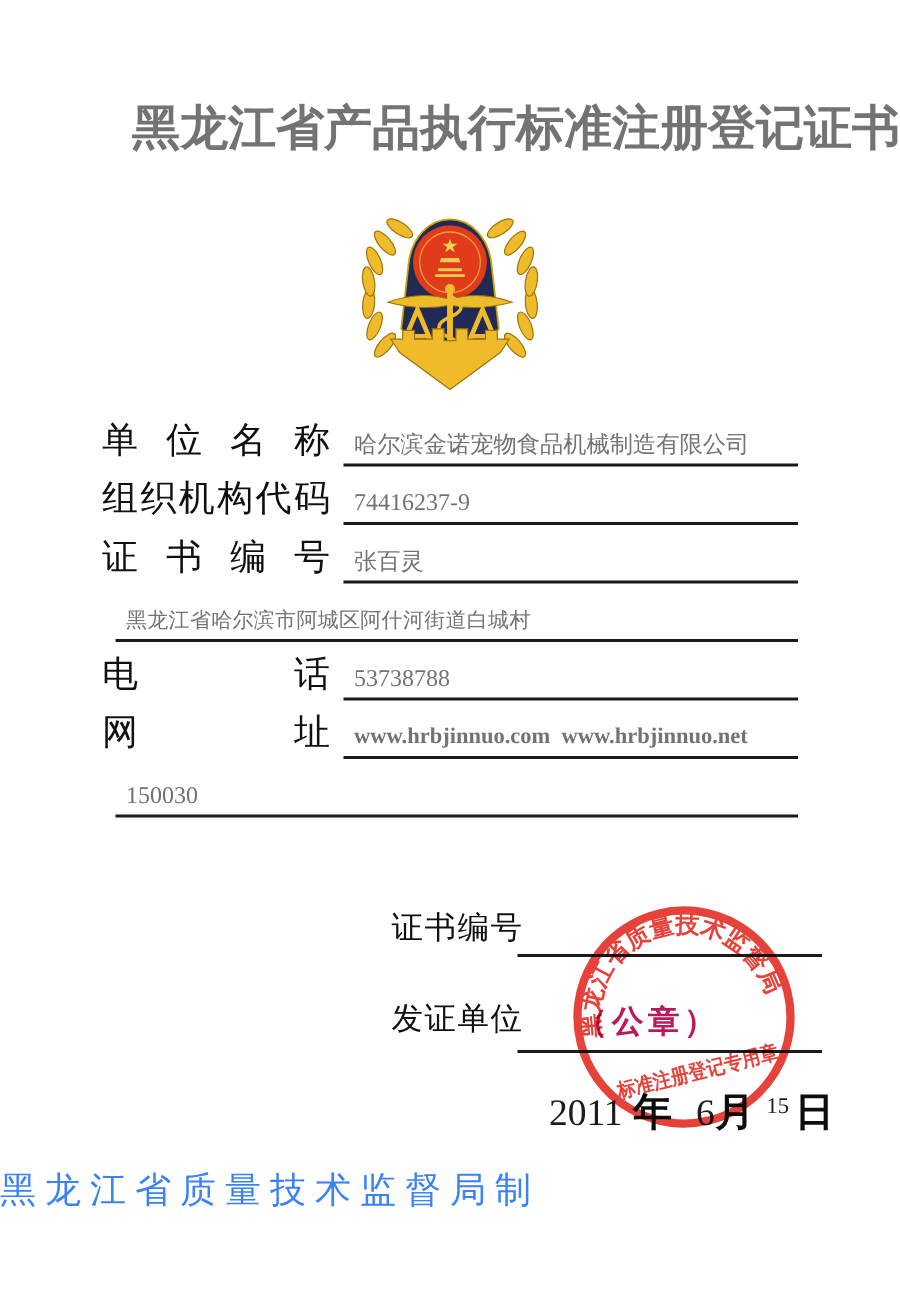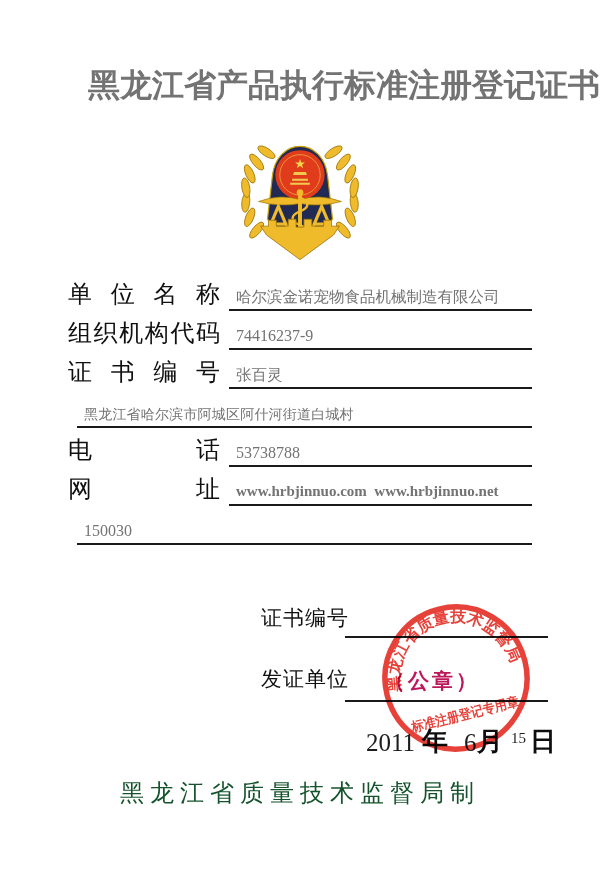--- a/index.html
+++ b/index.html
@@ -84,24 +84,24 @@
     color: #be185d;
   }
   .date-num  { font-size: 25px; color: #1c1c1c; }
   .date-unit {
     font-family: "Liberation Sans", "DejaVu Sans", sans-serif;
     font-size: 26px; font-weight: bold; color: #0d0d0d;
   }
   .footer {
     position: absolute;
     top: 777px; left: 0; right: 0;
-    text-align: center;
+    text-align: left;
     font-size: 24px;
     letter-spacing: 6px;
-    color: #14532d;
+    color: #3b82f6;
   }
   .seal-svg {
     position: absolute;
     left: 376px; top: 598px;
     width: 160px; height: 160px;
     mix-blend-mode: multiply;
     opacity: 0.93;
   }
 </style>
 </head>

